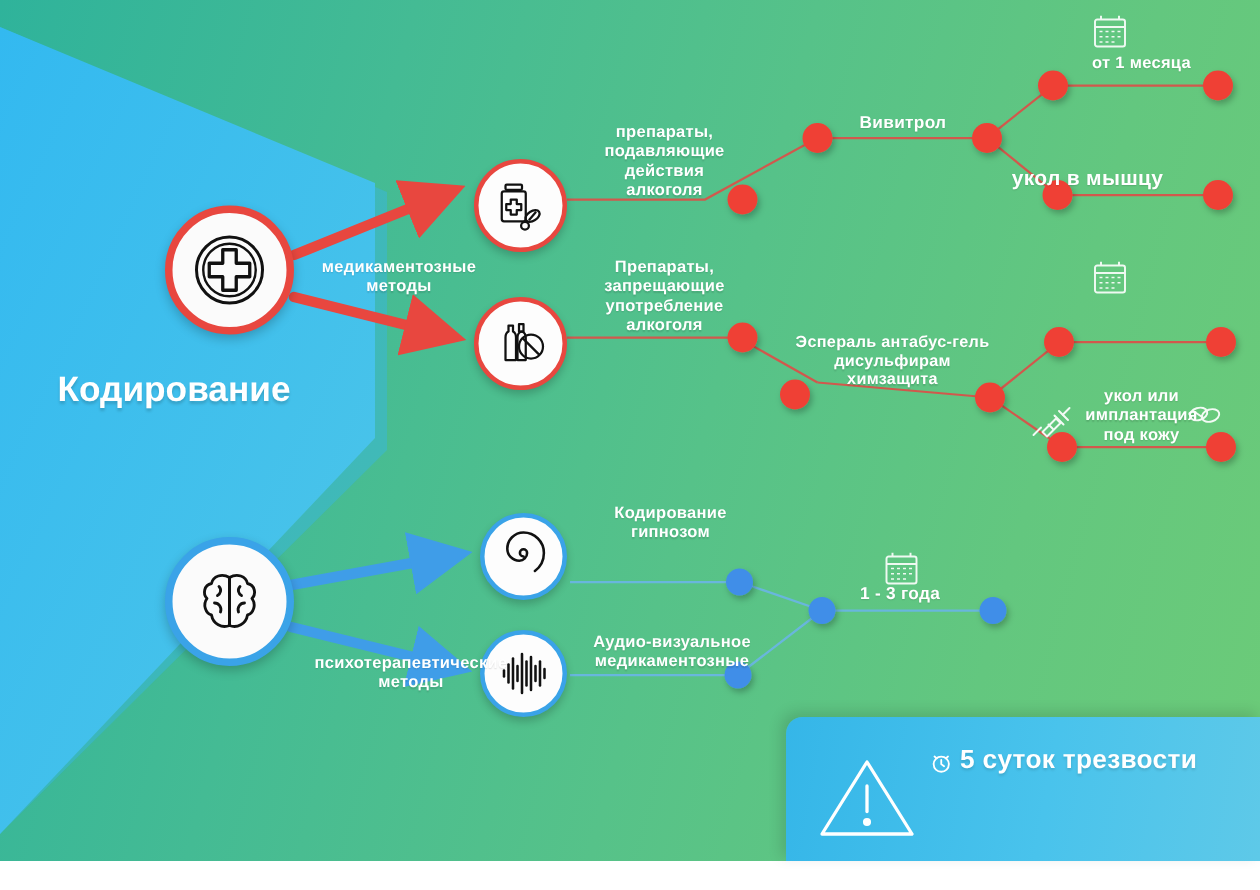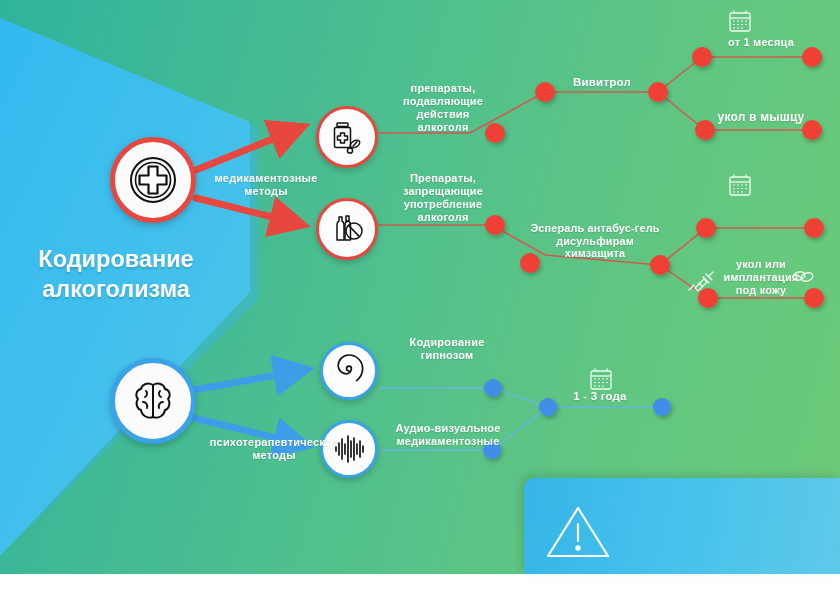--- a/index.html
+++ b/index.html
@@ -128,21 +128,20 @@
     <g filter="url(#softshadow)">
       <circle cx="493" cy="388" r="9" fill="#3f8ee8"></circle>
       <circle cx="548" cy="407" r="9" fill="#3f8ee8"></circle>
       <circle cx="662" cy="407" r="9" fill="#3f8ee8"></circle>
       <circle cx="492" cy="450" r="9" fill="#3f8ee8"></circle>
     </g>
   </svg>
 
   <div id="titlewrap">
     <div>Кодирование</div>
-    <div>алкоголизма</div>
   </div>
 
   <div class="hub hub-red" style="left:110px;top:137px;width:76px;height:76px;">
     <svg width="52" height="52" viewBox="0 0 52 52">
       <circle cx="26" cy="26" r="22" fill="none" stroke="#111" stroke-width="2"></circle>
       <circle cx="26" cy="26" r="17.5" fill="none" stroke="#111" stroke-width="1.6"></circle>
       <path d="M21.5,12.5 h9 v9 h9 v9 h-9 v9 h-9 v-9 h-9 v-9 h9 z" fill="none" stroke="#111" stroke-width="2.2" stroke-linejoin="round"></path>
     </svg>
   </div>
 
@@ -222,21 +221,21 @@
 алкоголя</div>
 
   <div class="lbl" style="left:500px;top:222px;width:190px;font-size:10.8px;">Эспераль антабус-гель
 дисульфирам
 химзащита</div>
 
   <div class="lbl" style="left:528px;top:76px;width:148px;font-size:11.5px;">Вивитрол</div>
 
   <div class="lbl" style="left:700px;top:36px;width:122px;font-size:11px;">от 1 месяца</div>
 
-  <div class="lbl" style="left:700px;top:110px;width:122px;font-size:12px;">укол в мышцу</div>
+  <div class="lbl" style="left:664px;top:110px;width:122px;font-size:14px;">укол в мышцу</div>
 
 
   <div class="lbl" style="left:700px;top:258px;width:122px;font-size:11px;">укол или
 имплантация
 под кожу</div>
 
   <div class="lbl" style="left:198px;top:392px;width:152px;font-size:11px;margin-top:44px;">психотерапевтические
 методы</div>
 
   <div class="lbl" style="left:388px;top:336px;width:118px;font-size:11px;">Кодирование
@@ -345,14 +344,26 @@
   <div id="callout">
     <span class="iconfloat" style="left:20px;top:24px;">
       <svg width="68" height="60" viewBox="0 0 68 60">
         <g fill="none" stroke="#ffffff" stroke-width="2.2" stroke-linejoin="round" stroke-linecap="round">
           <path d="M34,6 L64,54 L4,54 Z"></path>
           <path d="M34,22 L34,39"></path>
           <circle cx="34" cy="46" r="1.6" fill="#ffffff"></circle>
         </g>
       </svg>
     </span>
+    <div id="callout-head">
+      <span class="iconfloat" style="position:relative;left:0;top:2px;display:inline-block;vertical-align:-2px;margin-right:5px;">
+        <svg width="15" height="15" viewBox="0 0 16 16">
+          <g fill="none" stroke="#ffffff" stroke-width="1.3" stroke-linecap="round">
+            <circle cx="8" cy="9" r="5.4"></circle>
+            <path d="M8,6 L8,9 L10,10.5"></path>
+            <path d="M3.2,3.6 L4.8,4.9"></path>
+            <path d="M12.8,3.6 L11.2,4.9"></path>
+          </g>
+        </svg>
+      </span><span>5 суток трезвости</span>
+    </div>
   </div>
 </div>
 
 </body></html>

